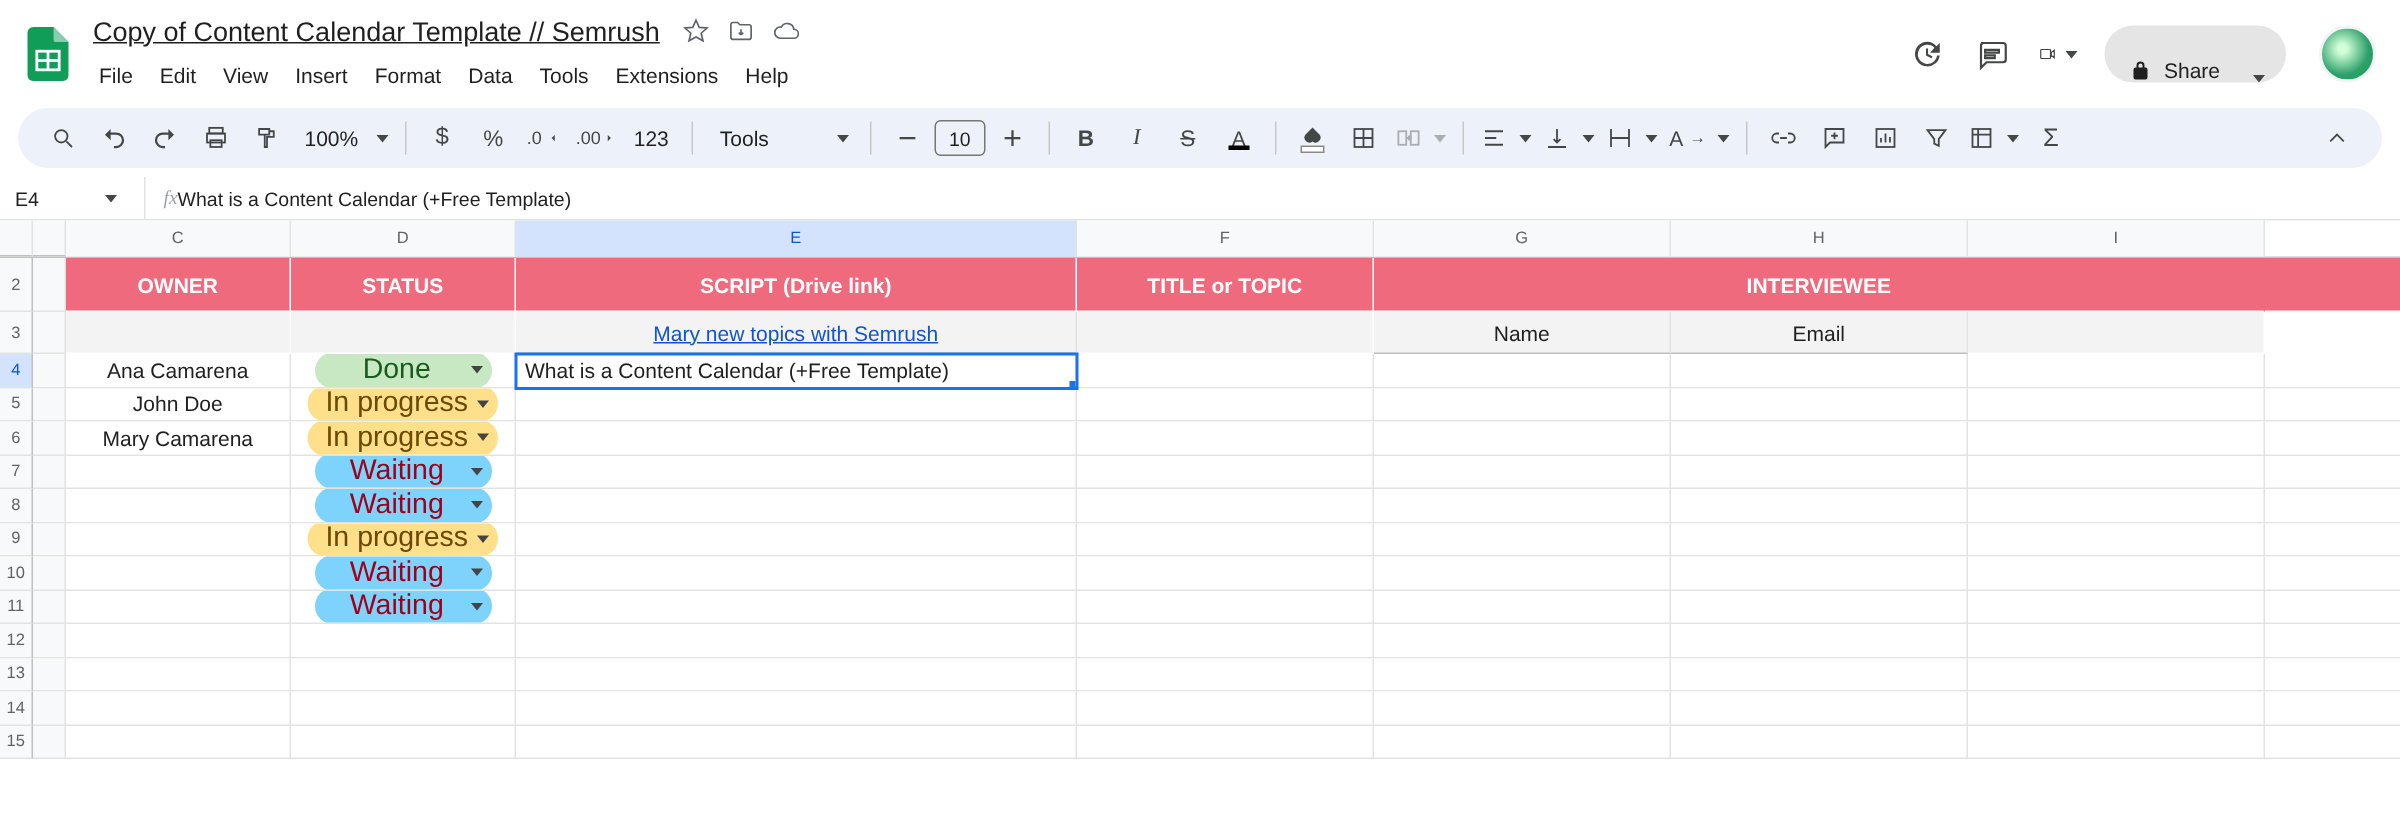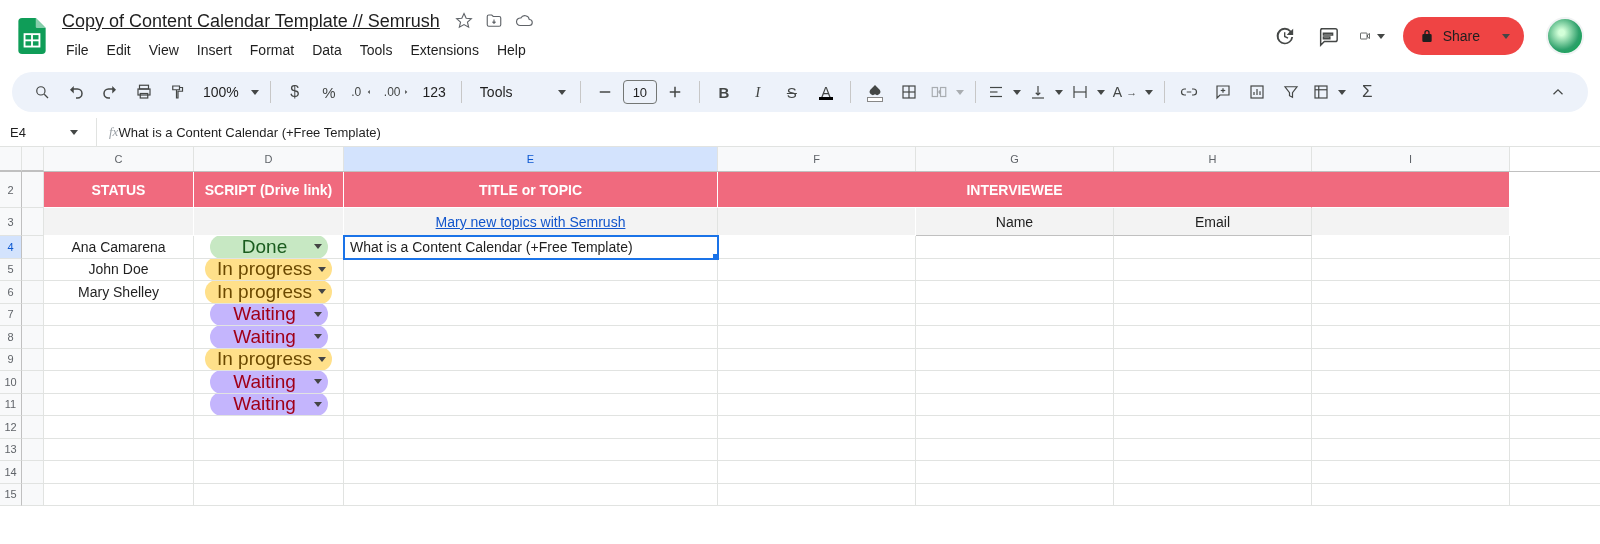--- a/index.html
+++ b/index.html
@@ -84,22 +84,22 @@
   align-items: center;
   justify-content: center;
   color: #444746;
   cursor: pointer;
 }
 .circle-btn svg { width: 22px; height: 22px; fill: currentColor; }
 .meet-btn { display: flex; align-items: center; gap: 2px; }
 .caret { width: 0; height: 0; border-left: 4px solid transparent; border-right: 4px solid transparent; border-top: 5px solid #444746; margin-left: 4px;}
 .share-btn {
   display: flex;
-  align-items: center;
-  background: #ef4444;
+  align-items: flex-end;
+  background: #e5e5e5;
   border-radius: 40px;
   height: 38px;
   padding: 0 4px 0 16px;
   gap: 8px;
   cursor: pointer;
 }
 .share-inner { display: flex; align-items: center; gap: 8px; font-weight: 500; }
 .share-caret-box { width: 32px; display:flex; justify-content:center;}
 .lock-ic { width: 16px; height: 16px; }
 .avatar {
@@ -268,21 +268,21 @@
   content: "";
   position: absolute;
   right: 6px;
   width: 0; height: 0;
   border-left: 4px solid transparent;
   border-right: 4px solid transparent;
   border-top: 5px solid #444;
 }
 .chip-done { background: #c7e8c3; color: #1a5c1e; }
 .chip-prog { background: #ffe08a; color: #6b4900; }
-.chip-wait { background: #c4b5fd; color: #a00018; }
+.chip-wait { background: #7dd3fc; color: #a00018; }
 .status-cell { justify-content: center; }
 
 .active-cell {
   outline: 2px solid #1a73e8;
   outline-offset: -1px;
   position: relative;
   z-index: 2;
 }
 .active-cell::after {
   content: "";
@@ -589,20 +589,21 @@
     <div class="colh selected">E</div>
     <div class="colh">F</div>
     <div class="colh">G</div>
     <div class="colh">H</div>
     <div class="colh">I</div>
   </div>
 
   <div class="row header1">
     <div class="rowh">2</div>
     <div class="rowgroup"></div>
+    <div class="cell hdr">OWNER</div>
     <div class="cell hdr">STATUS</div>
     <div class="cell hdr">SCRIPT (Drive link)</div>
     <div class="cell hdr">TITLE or TOPIC</div>
     <div class="cell hdr merge-right" style="grid-column: span 3;">INTERVIEWEE</div>
     <div class="cell hdr" style="background:#f06a7e;"></div>
   </div>
 
   <div class="row header2">
     <div class="rowh">3</div>
     <div class="rowgroup"></div>
@@ -640,21 +641,21 @@
         <div class="cell left"></div>
         <div class="cell"></div>
         <div class="cell"></div>
         <div class="cell"></div>
         <div class="cell"></div>
         <div class="cell"></div>
       </div>
       <div class="row">
         <div class="rowh">6</div>
         <div class="rowgroup"></div>
-        <div class="cell center">Mary Shelley</div>
+        <div class="cell center">Mary Camarena</div>
         <div class="cell status-cell">
           <span class="chip chip-prog">In progress</span>
         </div>
         <div class="cell left"></div>
         <div class="cell"></div>
         <div class="cell"></div>
         <div class="cell"></div>
         <div class="cell"></div>
         <div class="cell"></div>
       </div>

